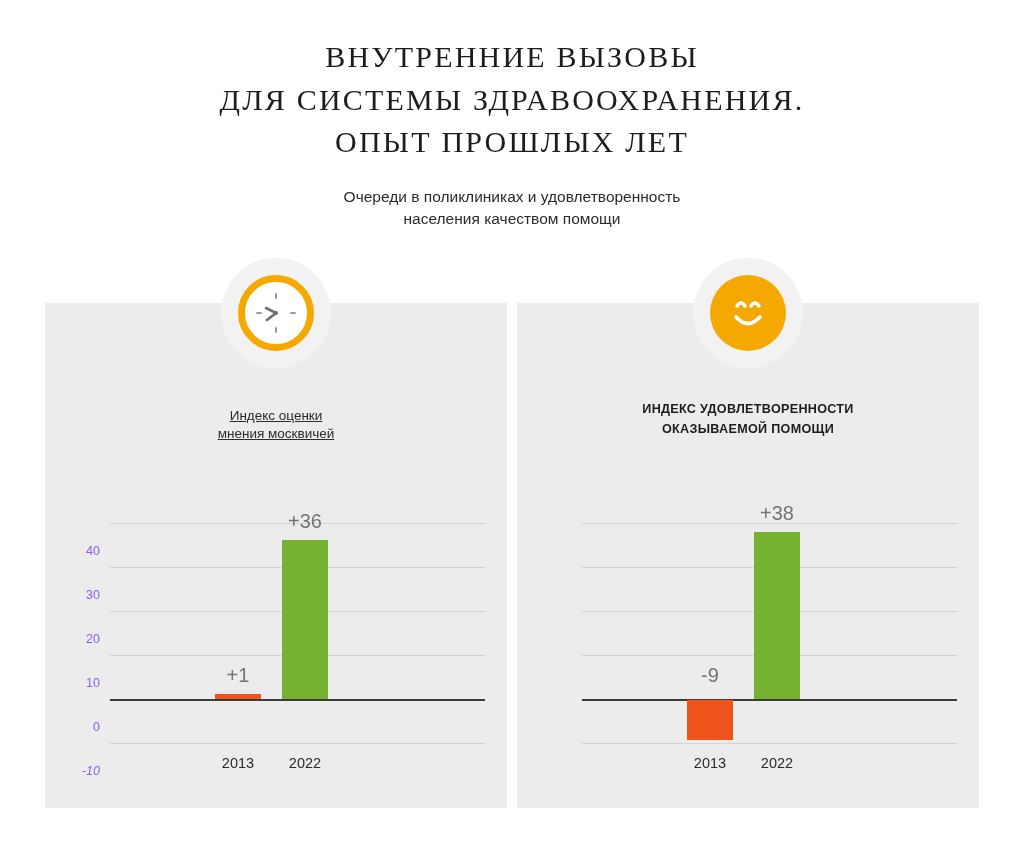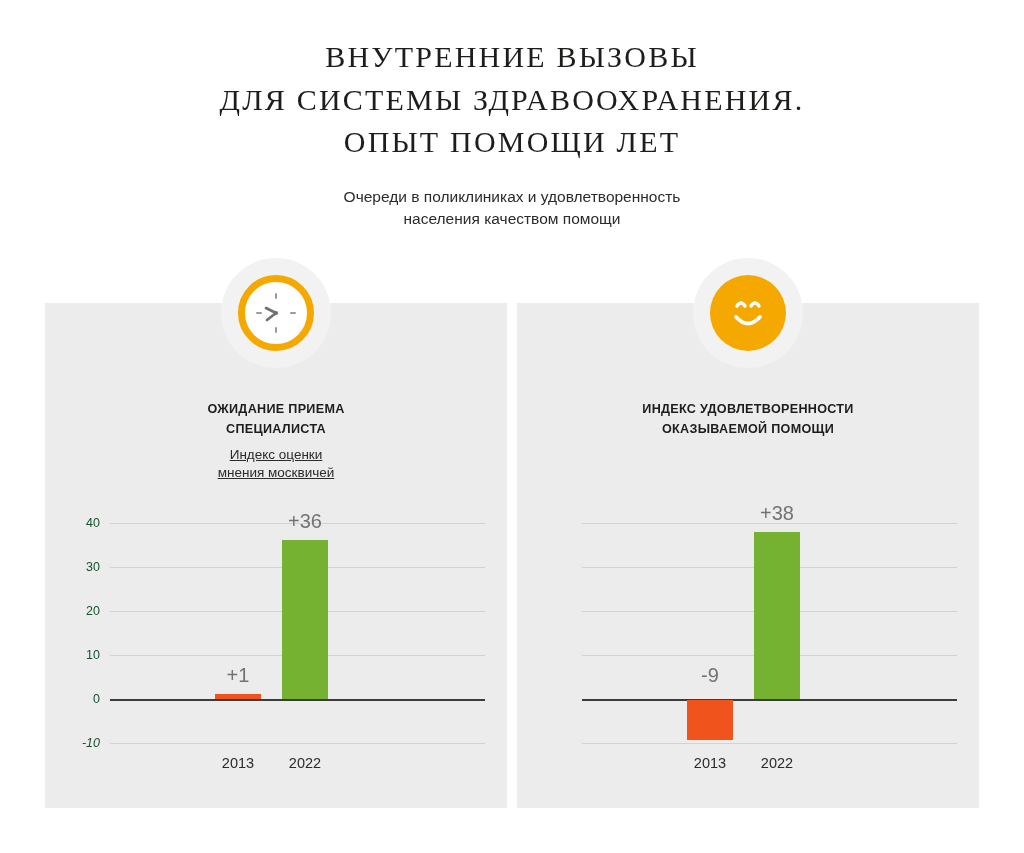--- a/index.html
+++ b/index.html
@@ -145,22 +145,23 @@
     width: 100%;
     height: 1.5px;
     background: #3c3c3b;
   }
   .ytick {
     position: absolute;
     right: 100%;
     margin-right: 10px;
     transform: translateY(-50%);
     font-size: 12.5px;
-    color: #14532d;
+    color: #8b5cf6;
     white-space: nowrap;
+    margin-top: 28px;
   }
   .bar {
     position: absolute;
     width: 46px;
   }
   .bar-label {
     position: absolute;
     width: 90px;
     text-align: center;
     font-size: 20px;
@@ -182,21 +183,21 @@
     color: #2b2b2b;
   }
 </style>
 </head>
 <body>
 
 <div class="header">
   <h1 class="main-title">
     <span class="line">ВНУТРЕННИЕ ВЫЗОВЫ</span>
     <span class="line">ДЛЯ СИСТЕМЫ ЗДРАВООХРАНЕНИЯ.</span>
-    <span class="line">ОПЫТ ПОМОЩИ ЛЕТ</span>
+    <span class="line">ОПЫТ ПРОШЛЫХ ЛЕТ</span>
   </h1>
   <div class="subtitle">
     <span class="line">Очереди в поликлиниках и удовлетворенность</span>
     <span class="line">населения качеством помощи</span>
   </div>
 </div>
 
 <div class="panels">
 
   <div class="panel">
@@ -212,24 +213,20 @@
             <line x1="39" y1="24" x2="43" y2="24"></line>
           </g>
           <line x1="24" y1="24" x2="14" y2="19" stroke="#6f6f6f" stroke-width="2.6" stroke-linecap="round"></line>
           <line x1="24" y1="24" x2="15" y2="31" stroke="#6f6f6f" stroke-width="2.6" stroke-linecap="round"></line>
           <circle cx="24" cy="24" r="2" fill="#6f6f6f"></circle>
         </svg>
       </div>
     </div>
 
     <div class="panel-heads">
-      <div class="panel-title">
-        <span class="line">ОЖИДАНИЕ ПРИЕМА</span>
-        <span class="line">СПЕЦИАЛИСТА</span>
-      </div>
       <div class="panel-sub">
         <span class="line">Индекс оценки</span>
         <span class="line">мнения москвичей</span>
       </div>
     </div>
 
     <div class="chart">
       <div class="plot">
 
         <div class="gridline" style="top:0px;"></div>

